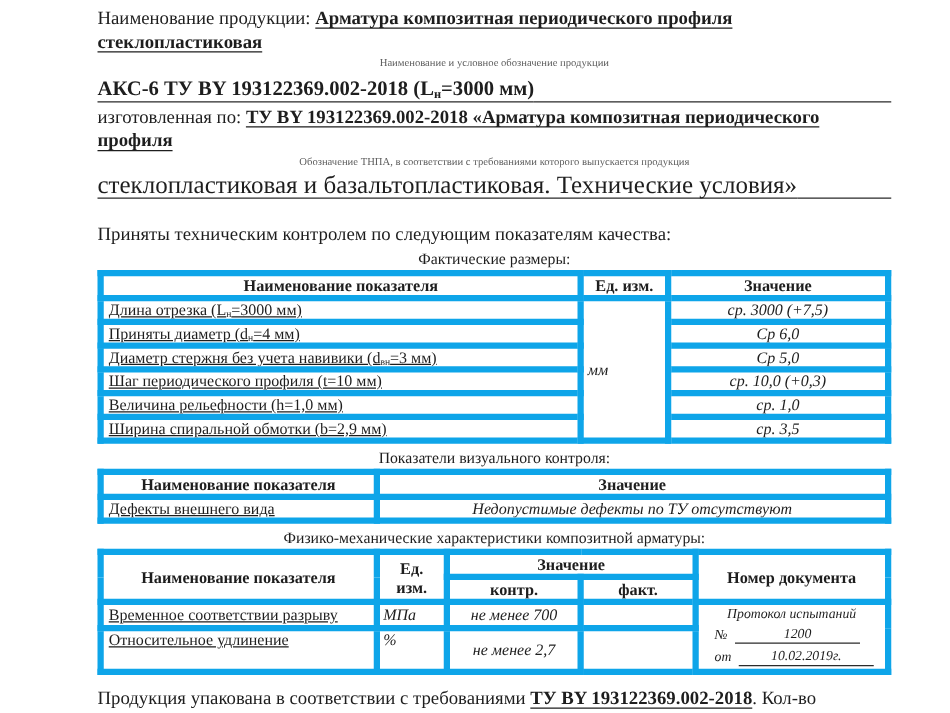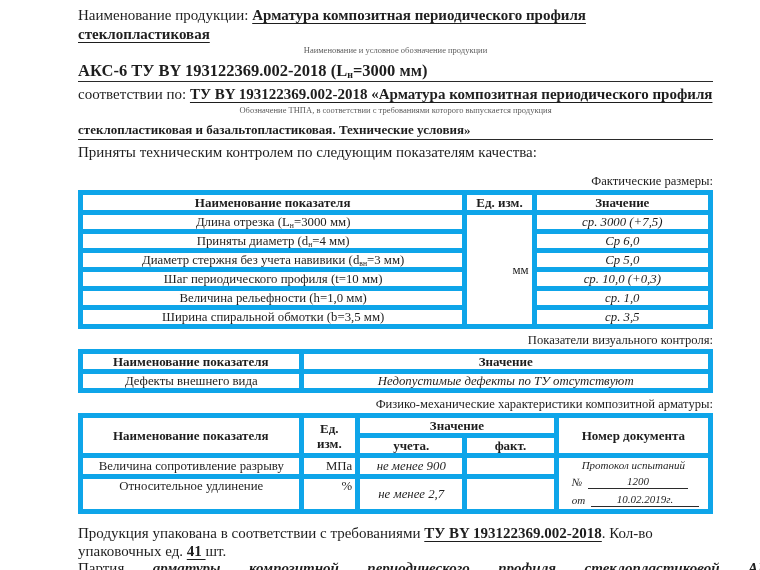--- a/index.html
+++ b/index.html
@@ -7,39 +7,39 @@
     width:760px; height:570px; overflow:hidden; background:#ffffff;
     font-family:"Liberation Serif","DejaVu Serif",serif;
     color:#1e1e1e;
   }
   .page { padding:6px 0 0 78px; }
   .col  { width:635px; }
   .wide { width:712px; }
 
   .bodyline { font-size:15px; line-height:19px; }
   .small-cap { width:635px; text-align:center; font-size:8.5px; line-height:11px; color:#5c5c5c; margin:1px 0 4px 0; }
-  .sec-title { width:635px; text-align:right; font-size:12.6px; line-height:15px; margin:12px 0 1px 0; }
+  .sec-title { width:635px; text-align:center; font-size:12.6px; line-height:15px; margin:2px 0 1px 0; }
   .bu  { font-weight:bold; text-decoration:underline; text-decoration-thickness:1.4px; text-underline-offset:2.5px; }
   .biu { font-weight:bold; font-style:italic; text-decoration:underline; text-decoration-thickness:1.4px; text-underline-offset:2.5px; }
   .u   { text-decoration:underline; text-underline-offset:2.5px; }
 
   .uline-row { display:flex; width:635px; }
   .uline-row .uline-text { border-bottom:1.6px solid #2a2a2a; }
   .uline-fill { flex:1; border-bottom:1.6px solid #2a2a2a; }
   .headB { font-size:16.5px; line-height:21px; font-weight:bold; margin:1px 0 3px 0; }
-  .tu2   { font-size:13px; line-height:19px; font-weight:bold; margin-bottom:3px; }
+  .tu2   { font-size:20px; line-height:19px; font-weight:normal; margin-bottom:20px; }
 
   sub { font-size:0.6em; line-height:0; vertical-align:-0.25em; }
 
   table { border-collapse:collapse; width:635px; table-layout:fixed; }
   td,th { border:5px solid #0ea5e9; overflow:hidden; padding:0 3px; }
   th { font-size:13px; line-height:15px; font-weight:bold; text-align:center; }
   td { font-size:12.8px; line-height:14px; }
-  td.name { text-align:center; padding-left:4px; }
-  td.center { text-align:right; }
+  td.name { text-align:left; padding-left:4px;text-decoration:underline; }
+  td.center { text-align:left;font-style:italic; }
   td.val { text-align:center; font-style:italic; }
   .pre-line { white-space:pre-line;margin-left:20px; }
 
   .doc-cell { font-style:italic; font-size:11px; vertical-align:top; }
   .doc-line1 { text-align:center; line-height:15px; }
   .doc-line { display:flex; align-items:flex-end; gap:6px; padding:1px 6px 2px 10px; line-height:14px; }
   .blank { display:inline-block; border-bottom:1px solid #2b2b2b; text-align:center; }
 
   .footer { margin-top:11px; font-size:15px; line-height:17.5px; }
   .just { text-align:justify; text-align-last:justify; }
@@ -50,21 +50,21 @@
 <div class="page">
 
   <div class="bodyline col"><span>Наименование продукции: </span><span class="bu">Арматура композитная периодического профиля стеклопластиковая</span></div>
   <div class="small-cap">Наименование и условное обозначение продукции</div>
 
   <div class="uline-row headB">
     <span class="uline-text"><span>АКС-6 ТУ BY 193122369.002-2018 (L</span><sub>н</sub><span>=3000 мм)</span></span>
     <span class="uline-fill"></span>
   </div>
 
-  <div class="bodyline col"><span>соответствии по: </span><span class="bu">ТУ BY 193122369.002-2018 «Арматура композитная периодического профиля</span></div>
+  <div class="bodyline col"><span>изготовленная по: </span><span class="bu">ТУ BY 193122369.002-2018 «Арматура композитная периодического профиля</span></div>
   <div class="small-cap">Обозначение ТНПА, в соответствии с требованиями которого выпускается продукция</div>
   <div class="uline-row tu2">
     <span class="uline-text">стеклопластиковая и базальтопластиковая. Технические условия»</span>
     <span class="uline-fill"></span>
   </div>
 
   <div class="bodyline col">Приняты техническим контролем по следующим показателям качества:</div>
 
   <div class="sec-title">Фактические размеры:</div>
   <table>
@@ -94,21 +94,21 @@
     </tr>
     <tr style="height:14px">
       <td class="name"><span>Шаг периодического профиля (t=10 мм)</span><sub></sub><span></span></td>
       <td class="val">ср. 10,0 (+0,3)</td>
     </tr>
     <tr style="height:14px">
       <td class="name"><span>Величина рельефности (h=1,0 мм)</span><sub></sub><span></span></td>
       <td class="val">ср. 1,0</td>
     </tr>
     <tr style="height:14px">
-      <td class="name"><span>Ширина спиральной обмотки (b=3,5 мм)</span><sub></sub><span></span></td>
+      <td class="name"><span>Ширина спиральной обмотки (b=2,9 мм)</span><sub></sub><span></span></td>
       <td class="val">ср. 3,5</td>
     </tr>
   </tbody>
     </table>
 
   <div class="sec-title" style="margin-top:4px">Показатели визуального контроля:</div>
   <table>
     <colgroup>
         <col style="width:35%">
         <col style="width:65%">
@@ -136,27 +136,27 @@
       </colgroup>
     <tbody>
         <tr style="height:16px">
       <th rowspan="2">Наименование показателя</th>
       <th rowspan="2" class="pre-line">Ед.
 изм.</th>
       <th colspan="2">Значение</th>
       <th rowspan="2">Номер документа</th>
     </tr>
     <tr style="height:15px">
-      <th>учета.</th>
+      <th>контр.</th>
       <th>факт.</th>
     </tr>
     <tr style="height:17px">
-      <td class="name">Величина сопротивление разрыву</td>
+      <td class="name">Временное соответствии разрыву</td>
       <td class="center">МПа</td>
-      <td class="val">не менее 900</td>
+      <td class="val">не менее 700</td>
       <td class="val"></td>
       <td rowspan="2" class="doc-cell">
         <div class="doc-line1">Протокол испытаний</div>
         <div class="doc-line">
               <span>№</span>
               <span class="blank" style="width:100px">1200</span>
             </div>
         <div class="doc-line">
               <span>от</span>
               <span class="blank" style="width:112px">10.02.2019г.</span>

